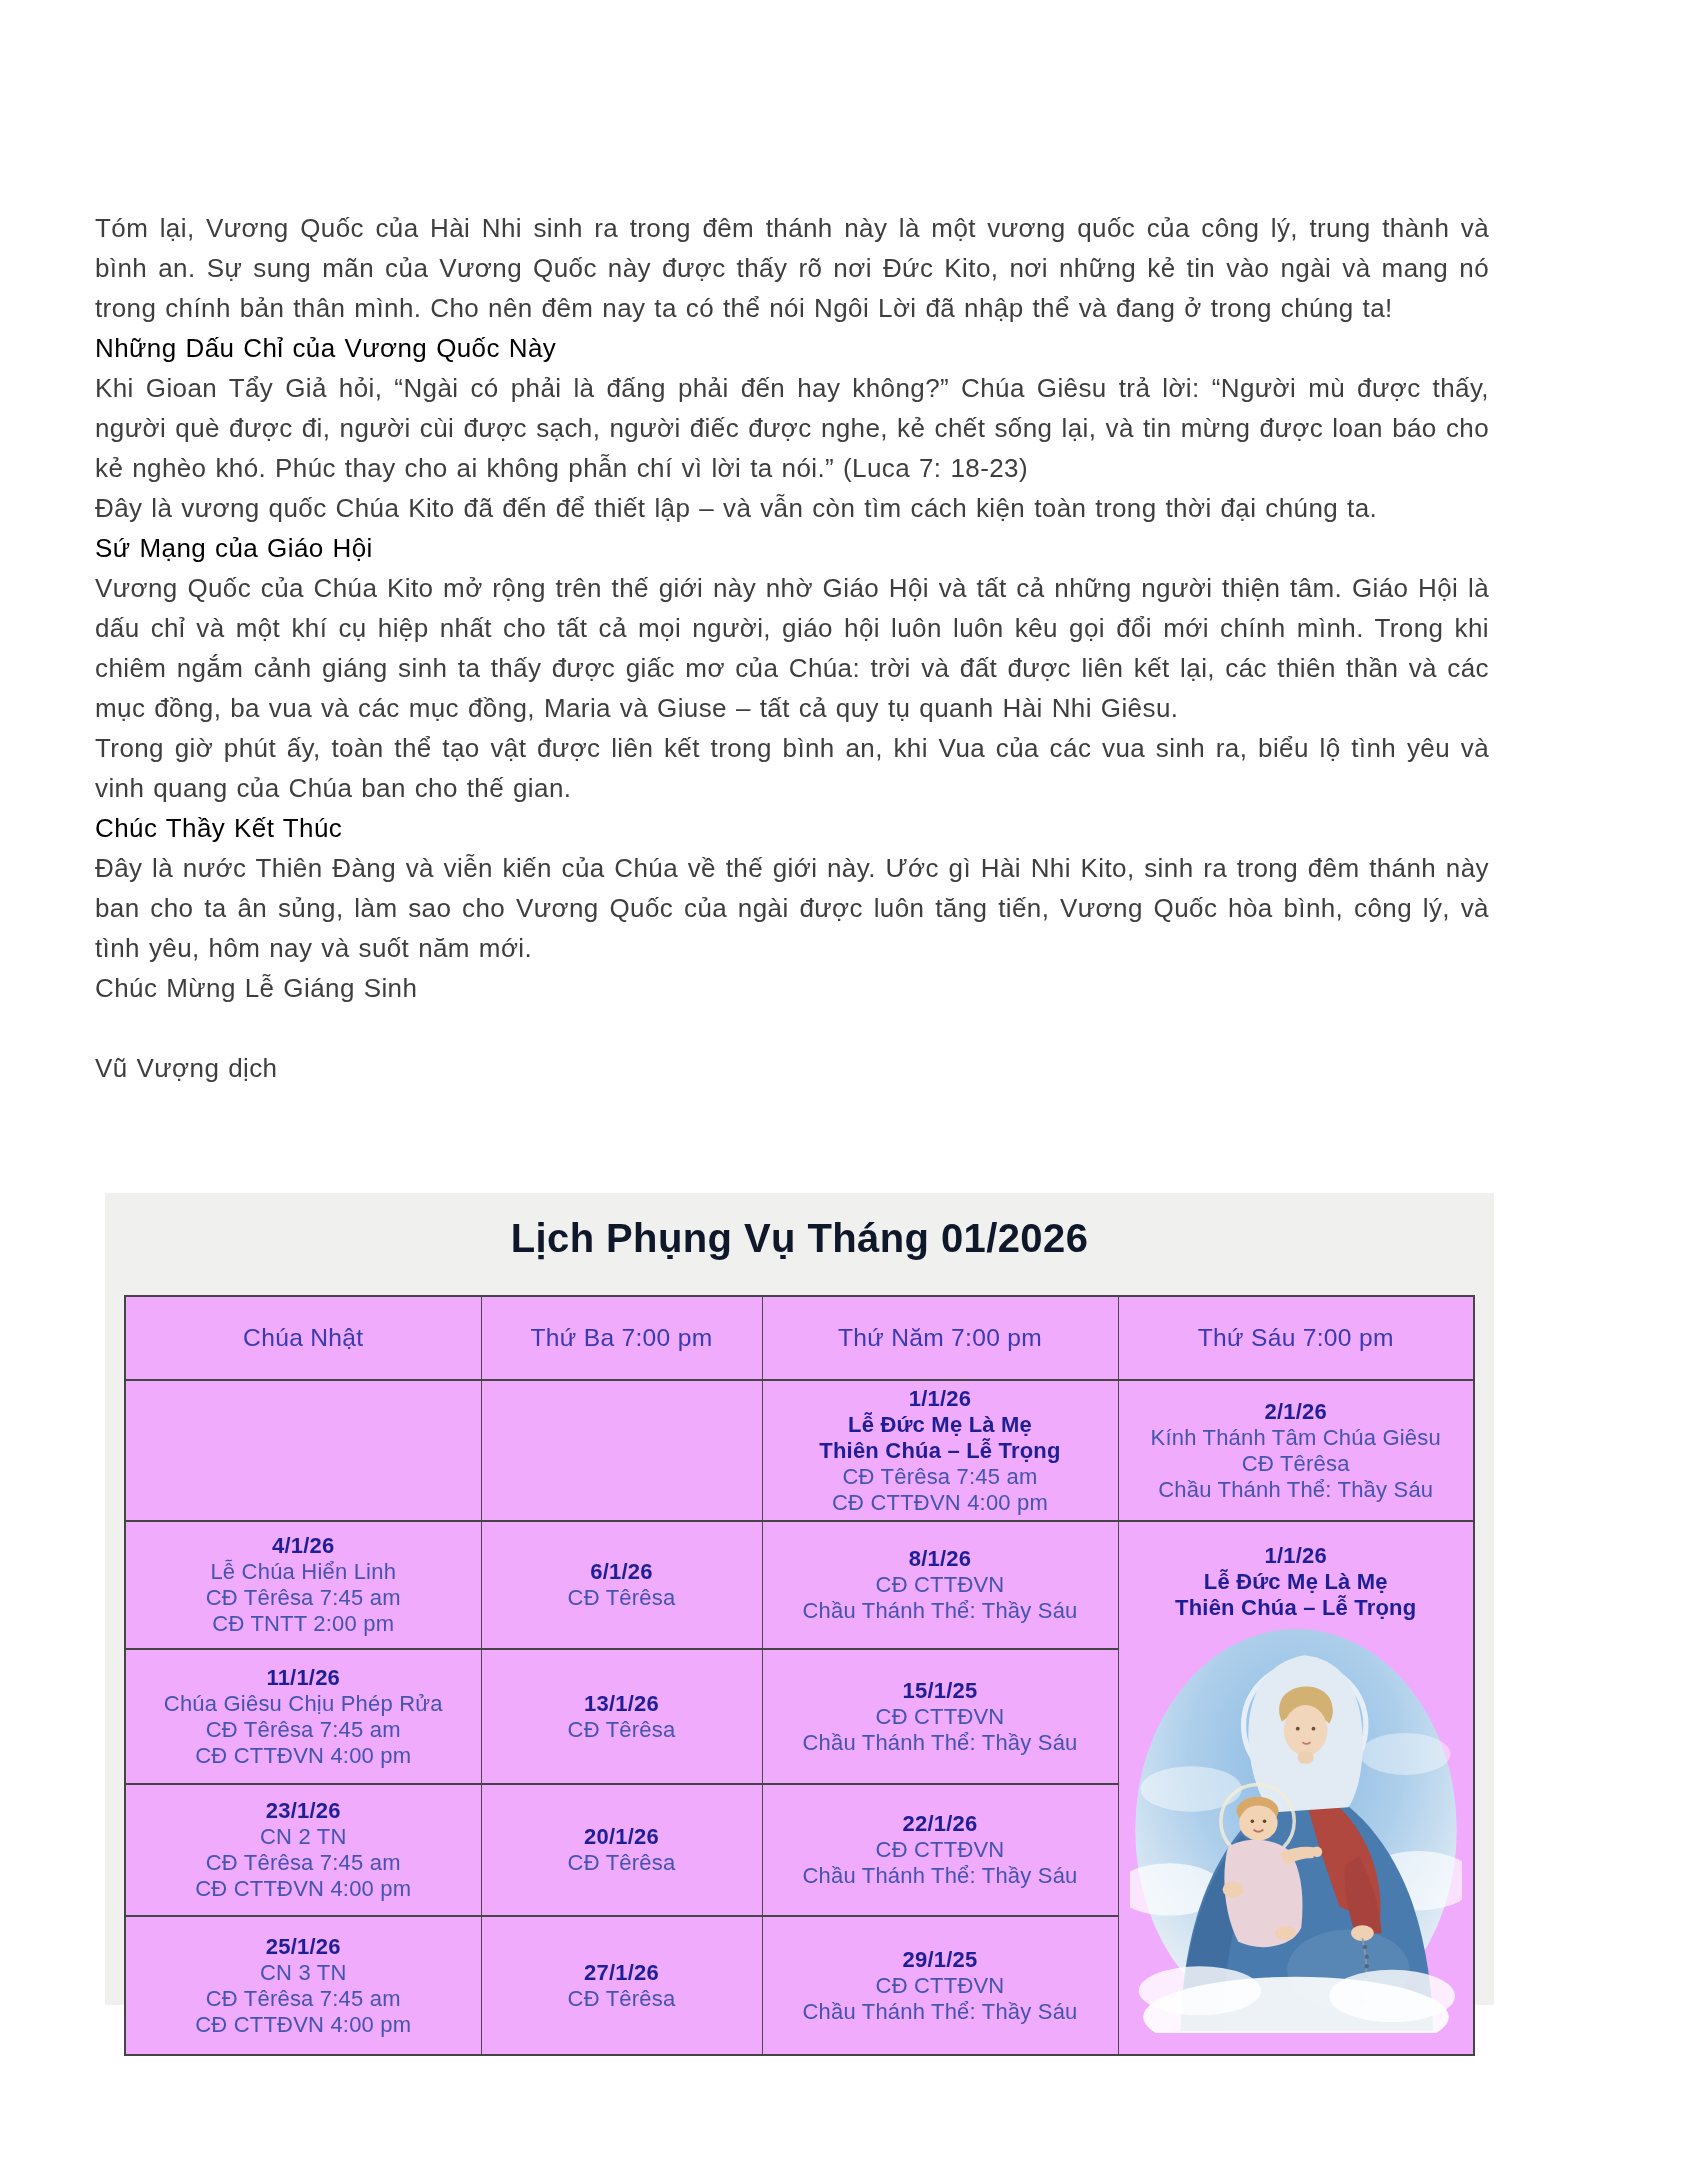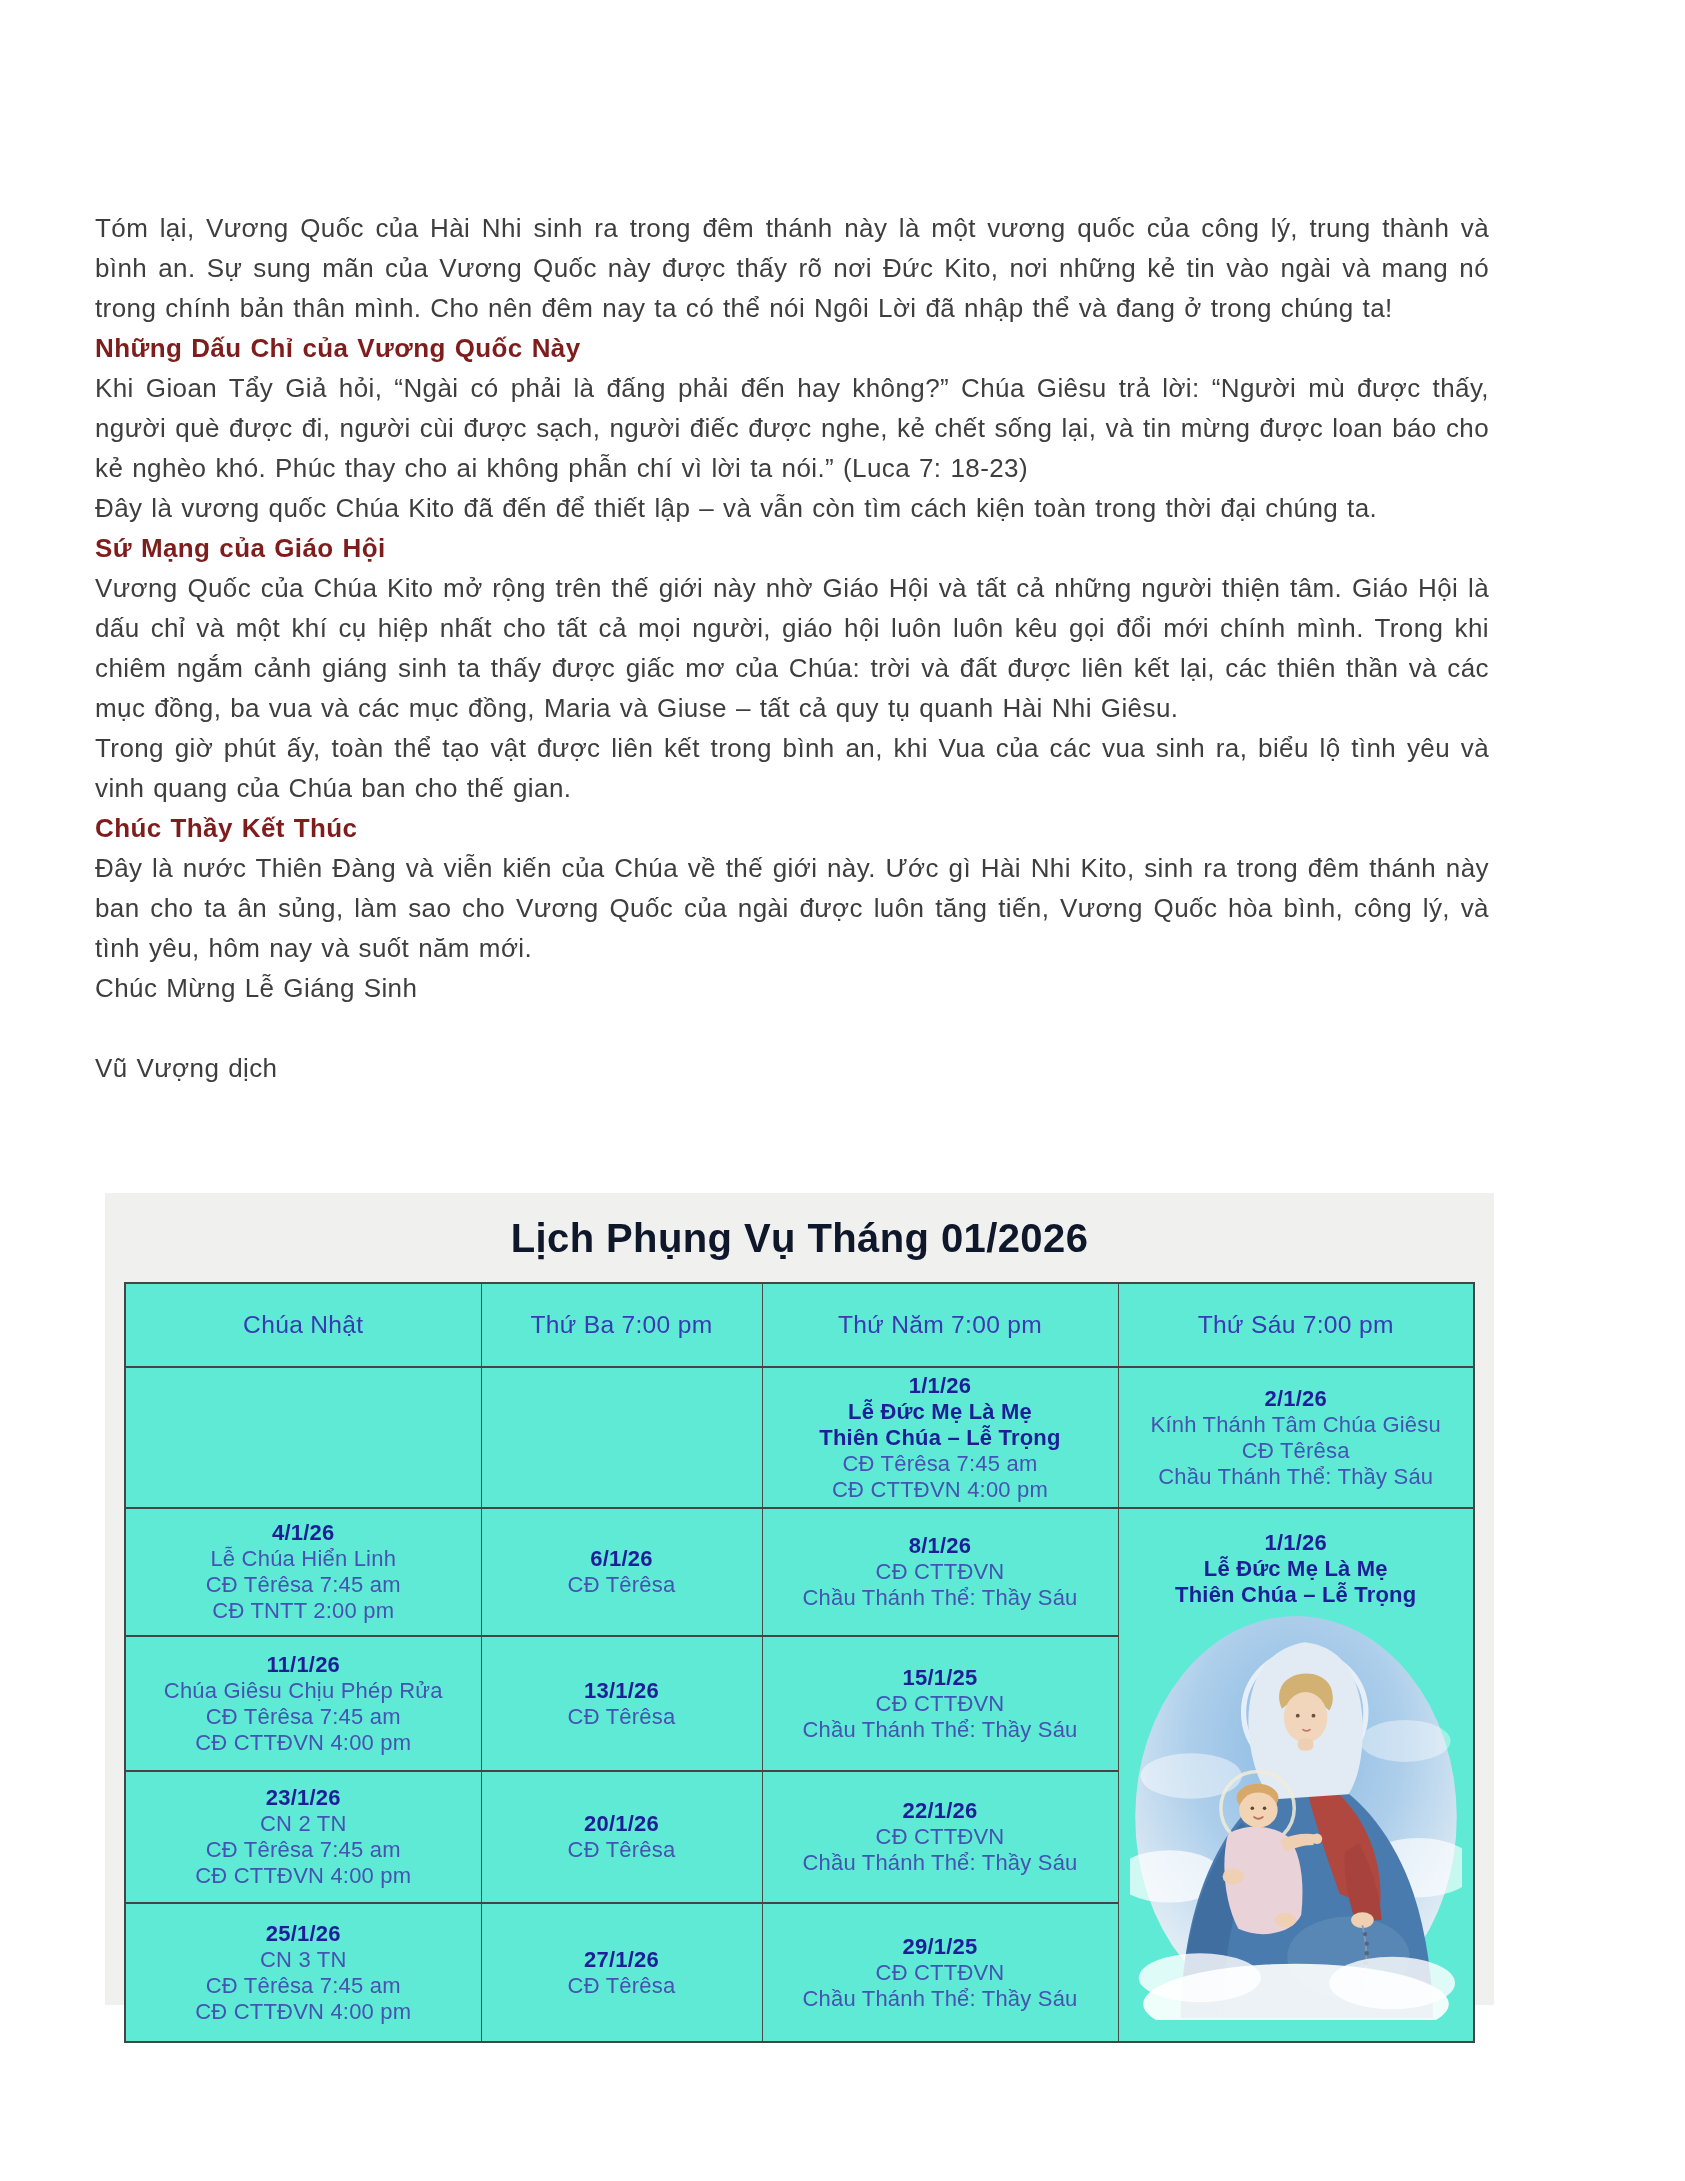--- a/index.html
+++ b/index.html
@@ -23,21 +23,21 @@
     letter-spacing:0.4px;
     word-spacing:1.3px;
   }
   .textcol p,.textcol h3{
     margin:0;
     padding:0;
     text-align:justify;
     font-size:26px;
     line-height:40px;
   }
-  .textcol h3{font-weight:bold;color:#7f1d1d;}
+  .textcol h3{font-weight:normal;color:#000000;}
   .translator{margin-top:40px !important;}
   
   .calendar{
     position:absolute;
     left:105px;
     top:1193px;
     width:1389px;
     height:812px;
     background:#f0f0ee;
   }
@@ -46,23 +46,23 @@
     line-height:90px;
     text-align:center;
     color:#0f172a;
     font-size:40px;
     font-weight:bold;
     letter-spacing:0.4px;
   }
   table.cal{
     border-collapse:collapse;
     table-layout:fixed;
-    margin:3px auto;
+    margin:16px auto;
     width:1350px;
-    background:#5eead4;
+    background:#f0abfc;
     border:2.6px solid #454545;
   }
   table.cal th, table.cal td{
     border-left:1.8px solid #4a4a4a;
     border-right:1.8px solid #4a4a4a;
     border-top:2.6px solid #454545;
     border-bottom:2.6px solid #454545;
     text-align:center;
     vertical-align:middle;
     padding:3.5px 5.3px;

